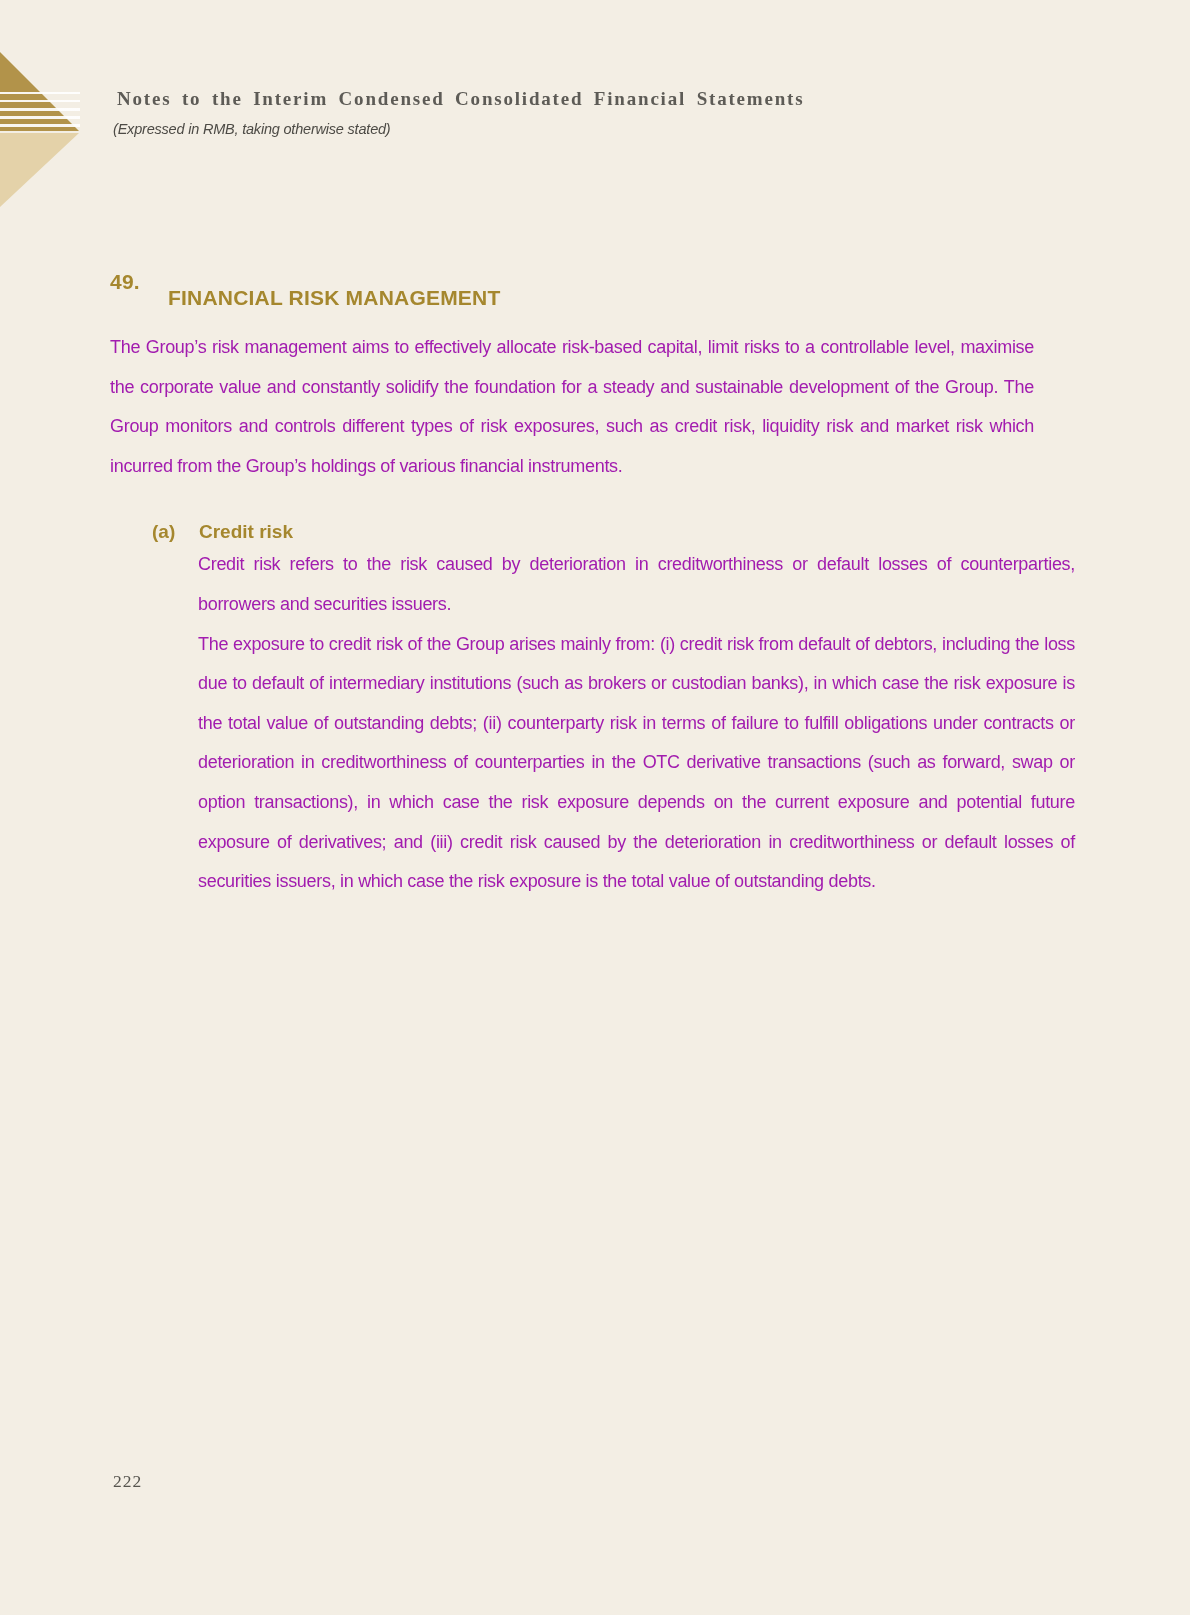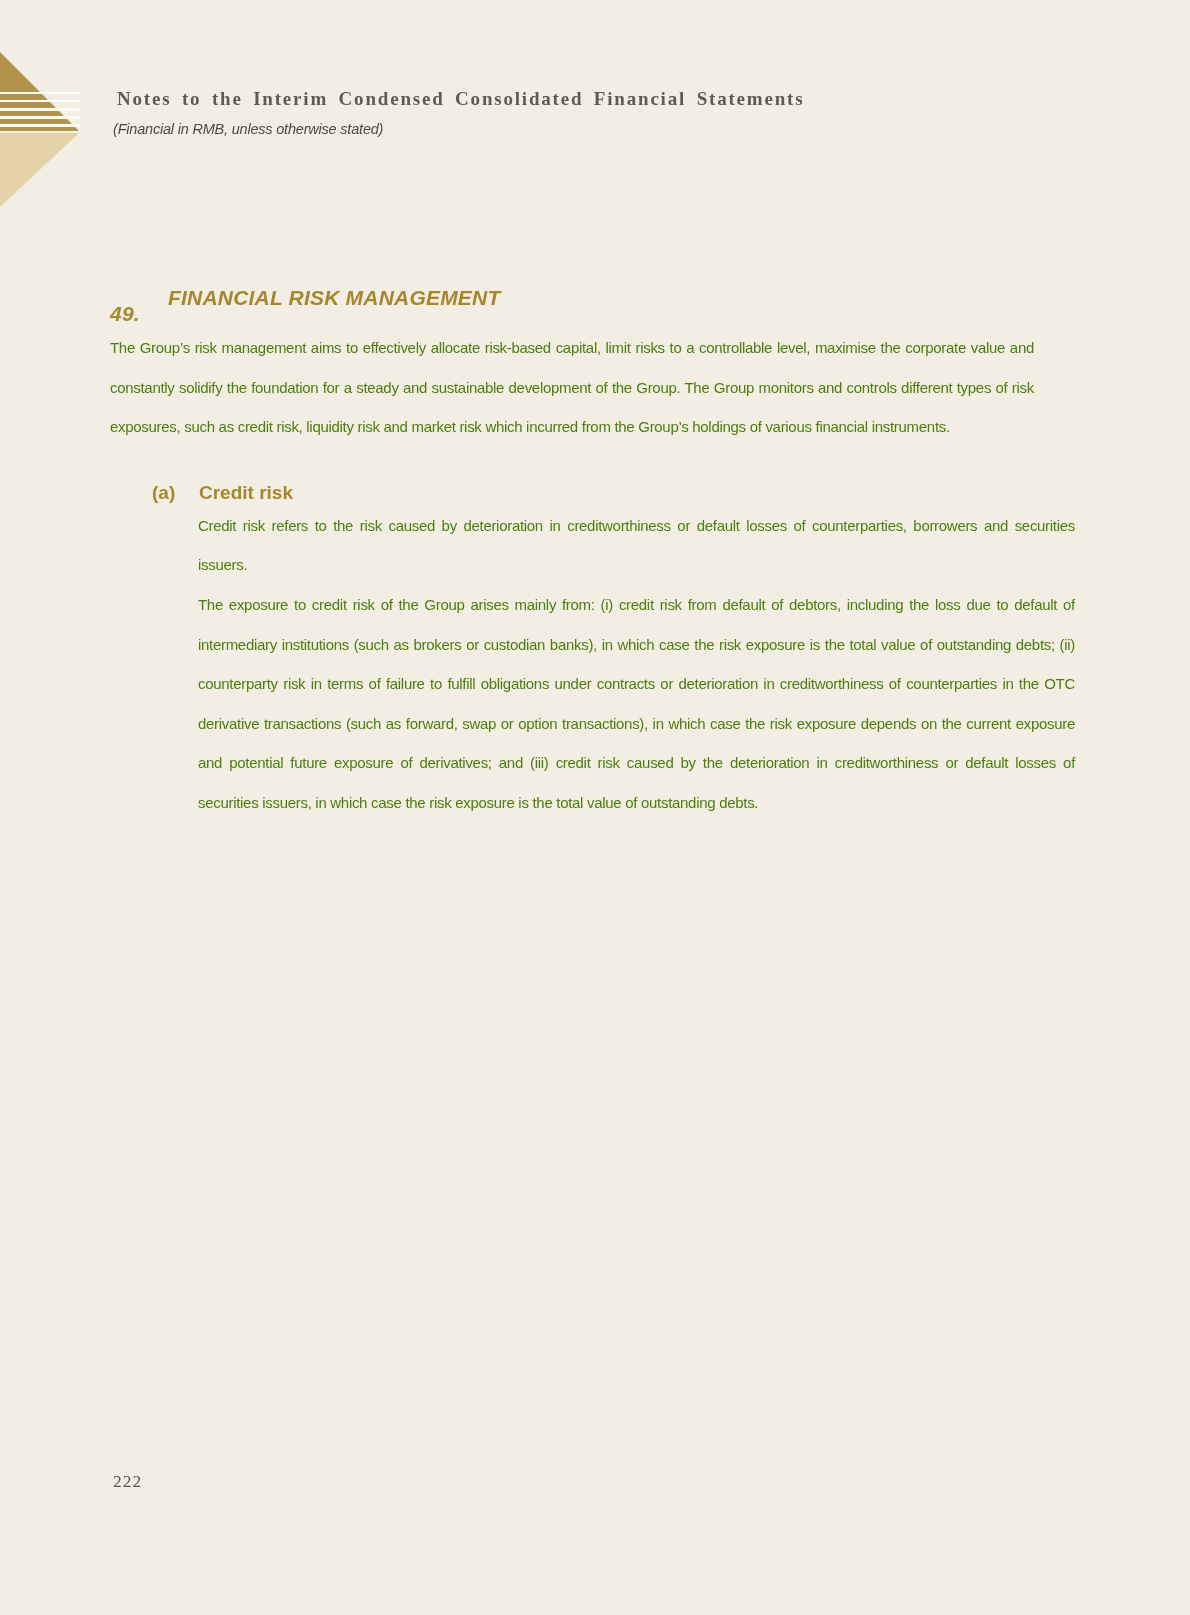--- a/index.html
+++ b/index.html
@@ -69,43 +69,42 @@
   }
 
   
   .content {
     position: absolute;
     left: 110px; top: 268px;
     width: 966px;
   }
   .section-heading {
     display: flex;
-    align-items: flex-end;
+    align-items: flex-start;
     color: #a5872e;
     font-weight: bold;
     font-size: 21px;
     line-height: 28px;
     letter-spacing: 0.2px;
-    font-style: italic;
   }
   .section-heading .sec-num {
     width: 42px;
     flex: 0 0 42px;
   }
   .section-heading h2 {
     margin: 16px;
     font-size: 21px;
     letter-spacing: 0.2px;
   }
   p.body {
     margin: 0;
-    font-size: 15px;
+    font-size: 18px;
     letter-spacing: -0.3px;
     line-height: 39.6px;
-    color: #4d7c0f;
+    color: #a21caf;
     text-align: justify;
   }
   .intro {
     margin-top: 20px;
     margin-left: 42px;
     width: 924px;
   }
   .subsection-heading {
     display: flex;
     align-items: baseline;
@@ -147,21 +146,21 @@
 <body>
 
 <div class="corner-logo">
   <div class="logo-top"></div>
   <div class="logo-stripes"></div>
   <div class="logo-bottom"></div>
 </div>
 
 <header class="doc-header">
   <h1 class="doc-title">Notes to the Interim Condensed Consolidated Financial Statements</h1>
-  <p class="doc-subtitle">(Financial in RMB, unless otherwise stated)</p>
+  <p class="doc-subtitle">(Expressed in RMB, taking otherwise stated)</p>
 </header>
 
 <main class="content">
   <div class="section-heading">
     <span class="sec-num">49.</span>
     <h2>FINANCIAL RISK MANAGEMENT</h2>
   </div>
 
   <p class="body intro">The Group’s risk management aims to effectively allocate risk-based capital, limit risks to a controllable level, maximise the corporate value and constantly solidify the foundation for a steady and sustainable development of the Group. The Group monitors and controls different types of risk exposures, such as credit risk, liquidity risk and market risk which incurred from the Group’s holdings of various financial instruments.</p>
 

